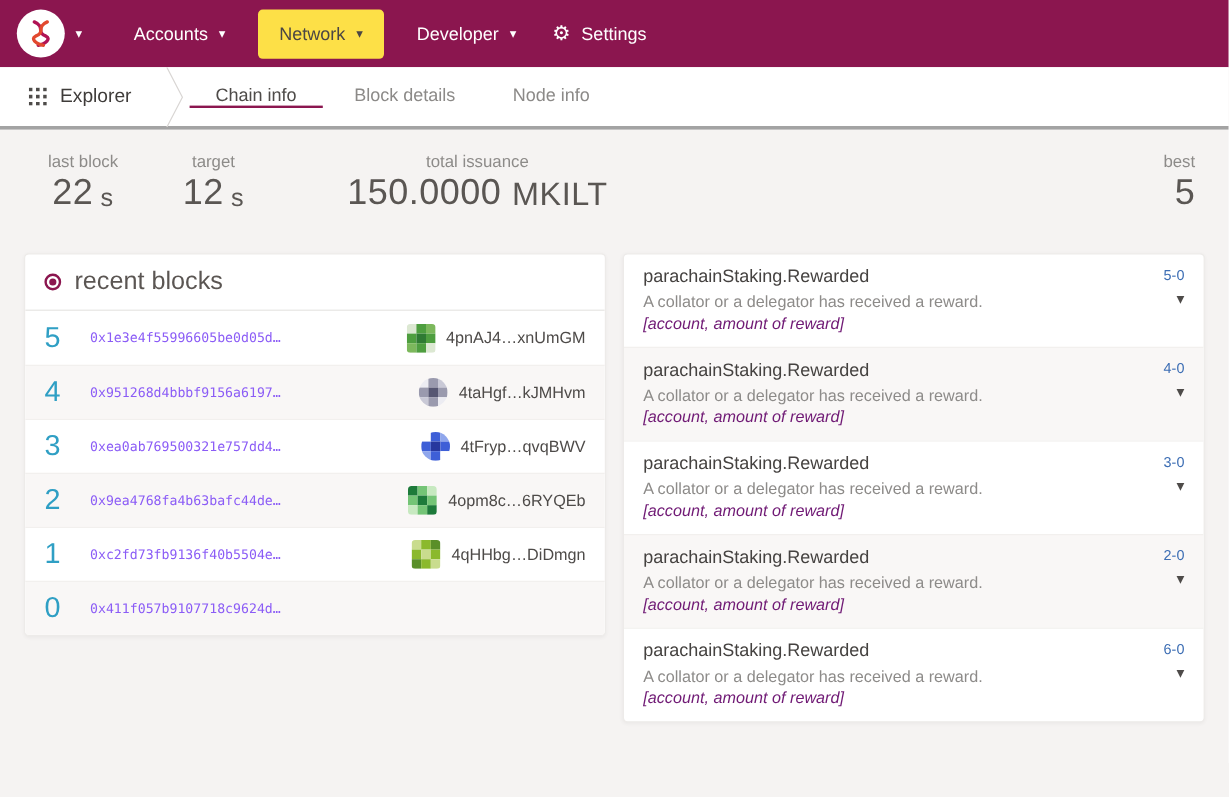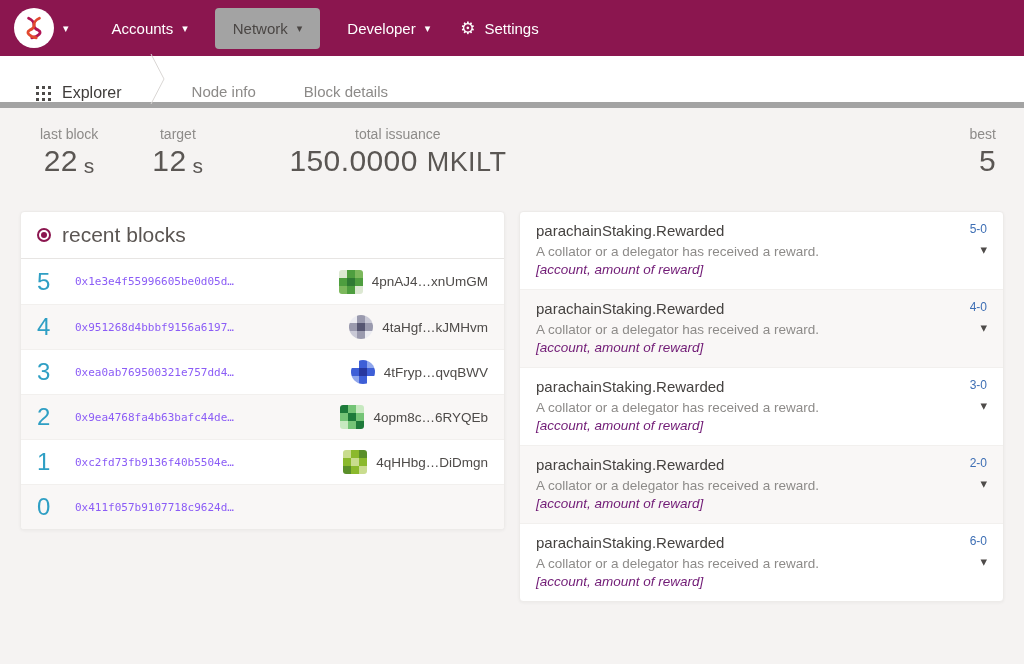--- a/index.html
+++ b/index.html
@@ -7,25 +7,25 @@
   body { font-family: "Liberation Sans", sans-serif; }
   .page { width: 1024px; height: 664px; background: #f5f3f2; overflow: hidden; display: flex; flex-direction: column; }
 
   
   .topbar { height: 56px; flex: none; background: var(--brand, #8b164f); display: flex; align-items: center; padding: 0 14px; color: #fff; }
   .logo-btn { display: flex; align-items: center; gap: 9px; background: none; border: none; color: #fff; cursor: pointer; }
   .logo-circle { width: 40px; height: 40px; border-radius: 50%; background: #fff; display: flex; align-items: center; justify-content: center; flex: none; }
   .caret { font-size: 11px; line-height: 1; font-family: "DejaVu Sans", sans-serif; }
   .nav-item { display: flex; align-items: center; gap: 9px; color: #fff; font-size: 15px; padding: 11px 15px; background: none; border: none; cursor: pointer; font-family: inherit; }
   .nav-item.first { margin-left: 28px; }
-  .nav-item.pill { background: #a3a3a3; color: #4a4644; border-radius: 4px; margin: 0 12px; padding: 12px 18px; }
+  .nav-item.pill { background: #fde047; color: #4a4644; border-radius: 4px; margin: 0 12px; padding: 12px 18px; }
   .gear { font-family: "DejaVu Sans", sans-serif; font-size: 17px; line-height: 1; }
 
   
-  .tabbar { height: 52px; flex: none; background: #fff; border-bottom: 6px solid #a3a3a3; display: flex; align-items: flex-end; padding-left: 36px; }
+  .tabbar { height: 52px; flex: none; background: #fff; border-bottom: 3px solid #a3a3a3; display: flex; align-items: center; padding-left: 24px; }
   .app-entry { display: flex; align-items: center; gap: 11px; font-size: 16px; color: #3f3c3a; padding-right: 28px; background: none; border: none; cursor: pointer; font-family: inherit; }
   .divider { align-self: center; flex: none; }
   .tab { display: flex; align-items: center; padding: 0 22px; margin-left: 4px; font-size: 15px; color: #8c8a88; background: none; border: none; border-bottom: 2px solid transparent; cursor: pointer; font-family: inherit; }
   .tab.active { color: #4e4b49; border-bottom-color: var(--brand, #8b164f); }
 
   
   .stats { display: flex; align-items: flex-end; padding: 18px 28px 24px 40px; flex: none; }
   .stat { display: flex; flex-direction: column; align-items: center; }
   .stat + .stat { margin-left: 54px; }
   .stat.issuance { margin-left: 86px; }
@@ -116,22 +116,23 @@
             <rect x="12" y="12" width="3" height="3"></rect>
         </g>
       </svg>
       <span>Explorer</span>
     </button>
 
     <svg class="divider" width="16" height="50" viewBox="0 0 16 50">
       <polyline points="1,0 14,25 1,50" fill="none" stroke="#d9d6d4" stroke-width="1"></polyline>
     </svg>
 
+    <button class="tab active">Chain info</button>
+    <button class="tab">Block details</button>
     <button class="tab">Node info</button>
-    <button class="tab">Block details</button>
   </nav>
 
   <section class="stats">
     <div class="stat">
       <span class="stat-label">last block</span>
       <span class="stat-value">
         <span>22</span>
         <span class="unit">s</span>
       </span>
     </div>

